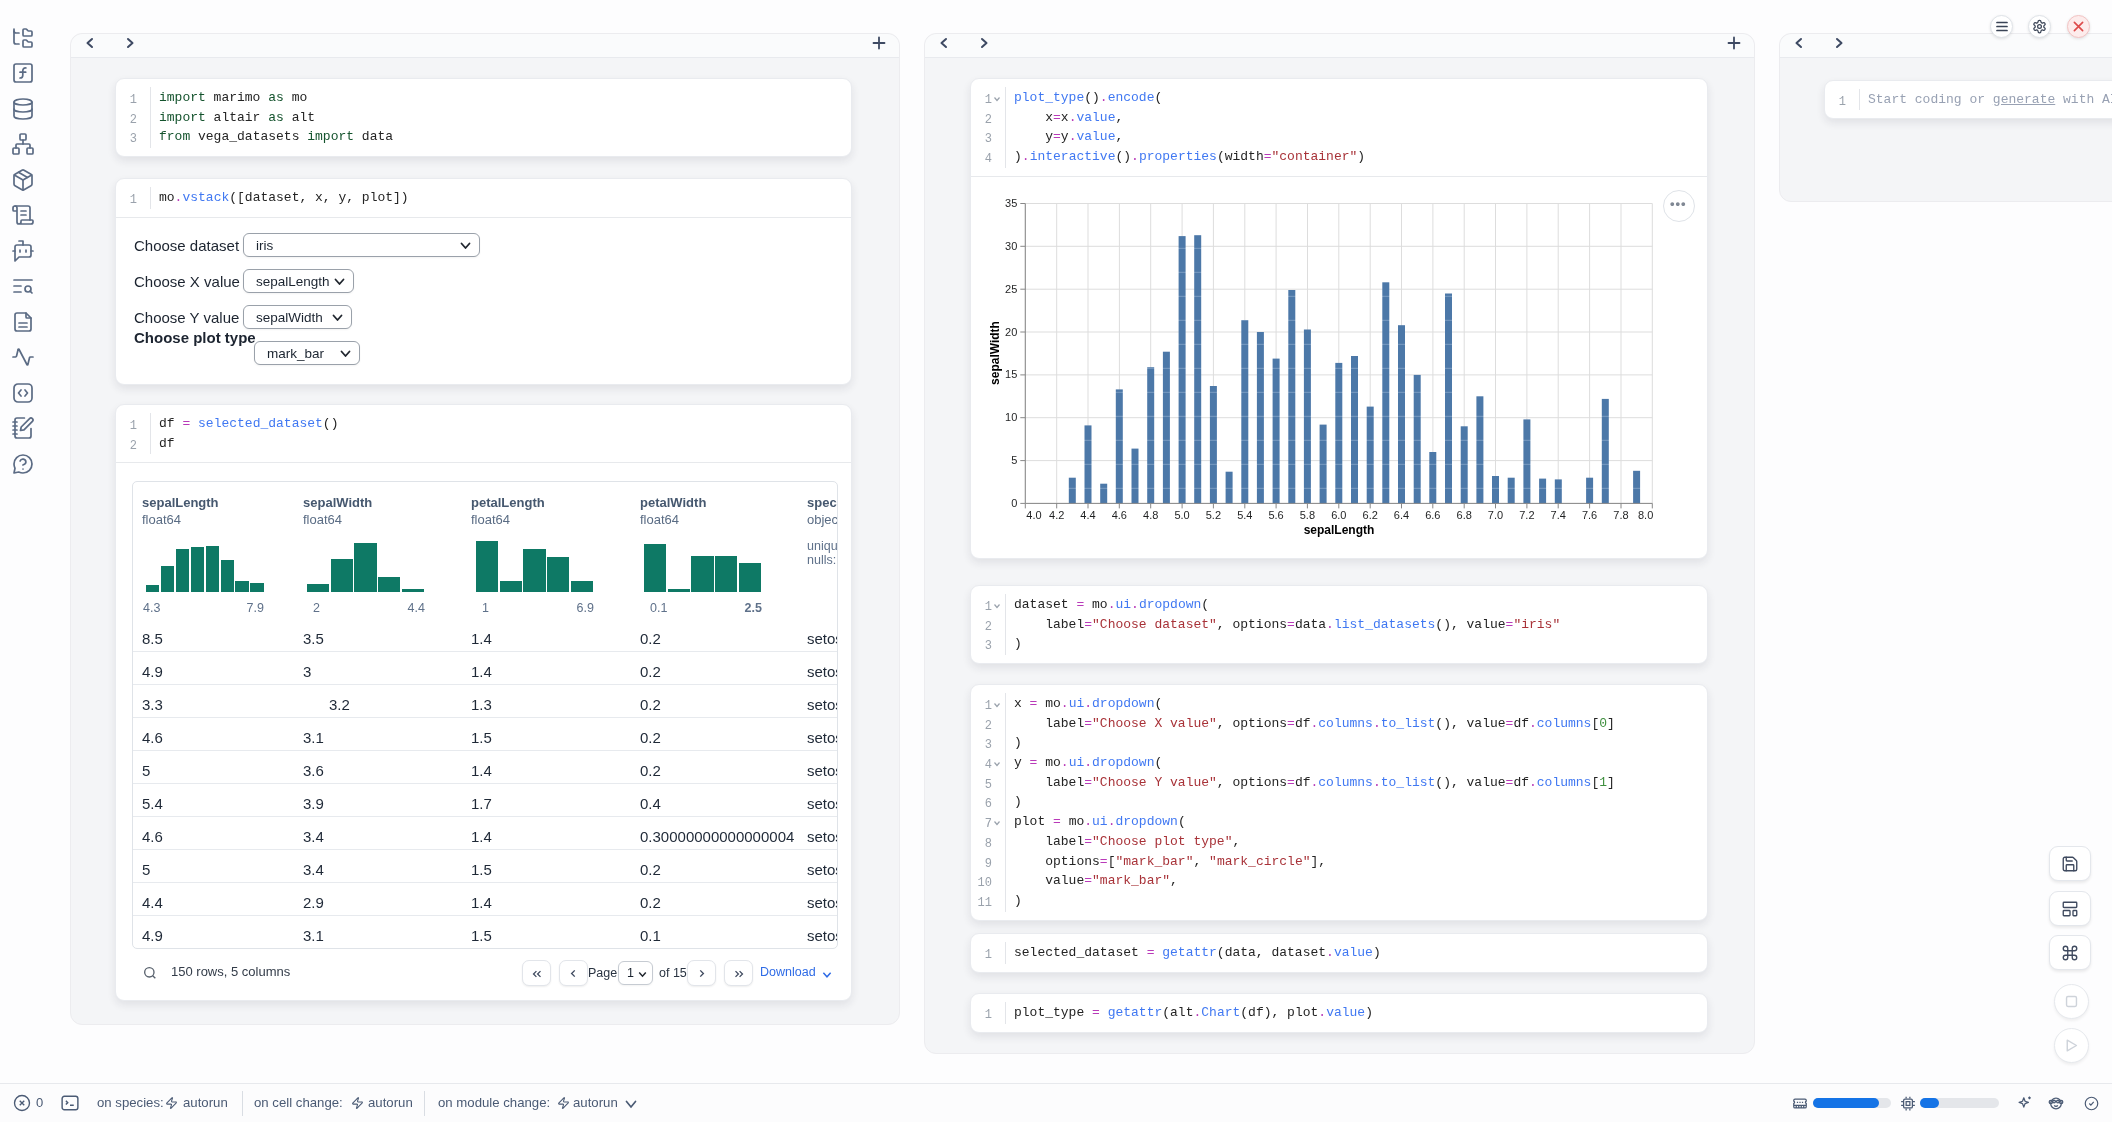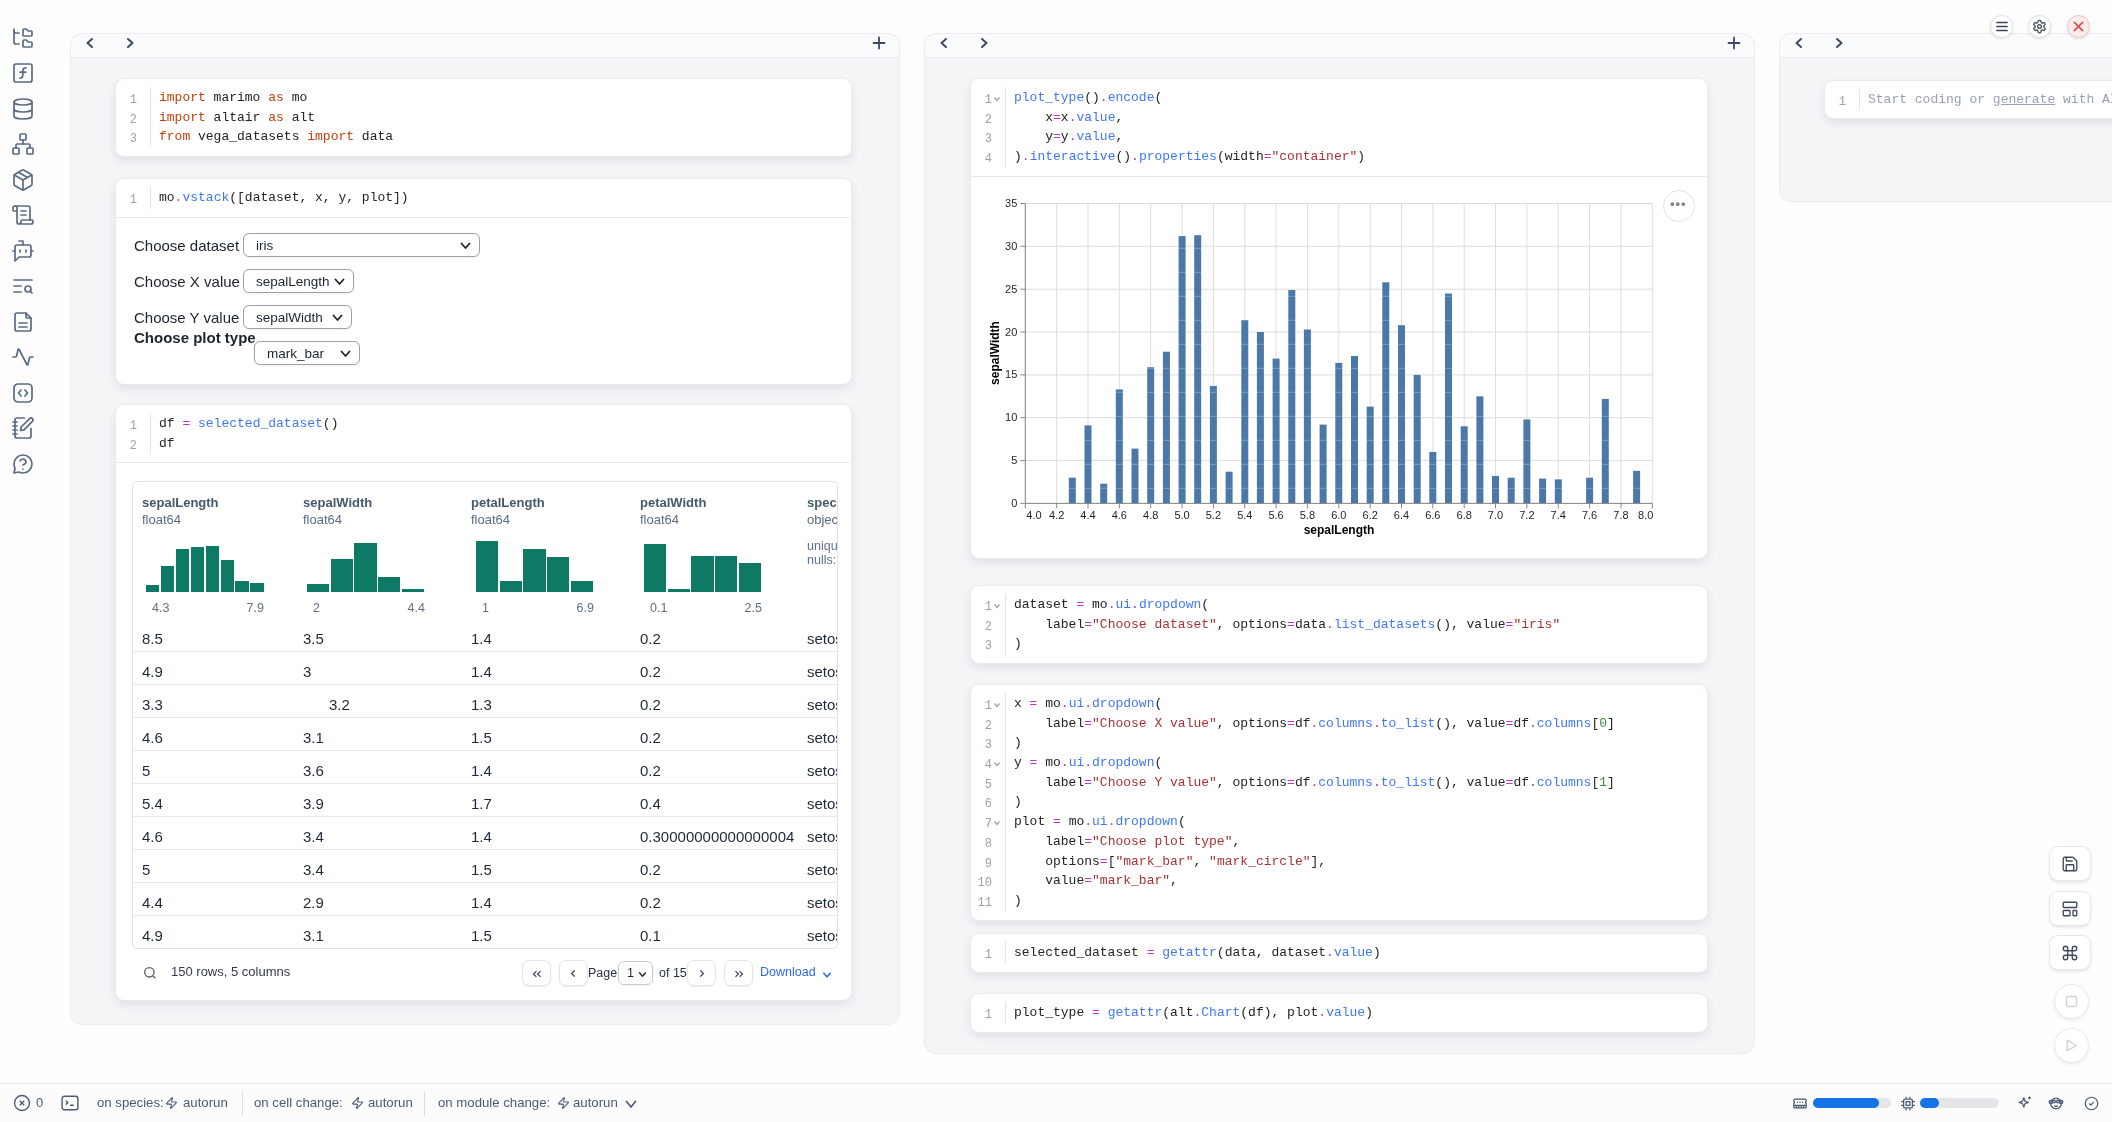--- a/index.html
+++ b/index.html
@@ -12,21 +12,21 @@
   box-shadow:0 4px 8px rgba(30,36,50,0.09); }
 .codewrap { position:relative; padding:9px 0 9px 0; }
 .gutter { position:absolute; left:0; top:9px; width:30px; }
 .lnrow { height:19.7px; line-height:19.7px; text-align:right; }
 .lnnum { color:#9aa2ac; font:12px "Liberation Mono", monospace; }
 .lnfold { display:inline-block; width:8px; margin-left:1px; }
 .gutsep { position:absolute; left:34px; top:8px; bottom:8px; width:1px; background:#e3e5e9; }
 .src { position:absolute; left:43px; top:9px; font:13px/19.7px "Liberation Mono", monospace;
   color:#242424; white-space:pre; }
 .cl { height:19.7px; }
-.kw { color:#c2410c; } .op { color:#b93ab9; } .fn { color:#4078f2; }
+.kw { color:#14532d; } .op { color:#b93ab9; } .fn { color:#4078f2; }
 .st { color:#a83238; } .nu { color:#3f8f3f; }
 .divider { height:1px; background:#e7e9ec; }
 .icn { position:absolute; }
 .lbl { position:absolute; font-size:15px; color:#1c2430; white-space:nowrap; }
 .sel { position:absolute; background:#fff; border:1px solid #9aa1aa; border-radius:6px;
   box-shadow:0 1px 2px rgba(0,0,0,.05); font-size:13.5px; color:#1b2430; }
 .sel span { position:absolute; left:12px; top:4px; white-space:nowrap; }
 .caret { position:absolute; right:8px; top:8px; }
 .pgbtn { position:absolute; width:29px; height:26px; background:#fff; border:1px solid #e2e5ea;
   border-radius:7px; box-shadow:0 1px 2px rgba(0,0,0,.07); text-align:center; }
@@ -243,28 +243,28 @@
         <div class="hbar" style="left:343.0px;top:59px;width:22.2px;height:51px;"></div>
         <div class="hbar" style="left:366.7px;top:99px;width:22.2px;height:11px;"></div>
         <div class="hbar" style="left:390.4px;top:67px;width:22.2px;height:43px;"></div>
         <div class="hbar" style="left:414.1px;top:75px;width:22.2px;height:35px;"></div>
         <div class="hbar" style="left:437.8px;top:99px;width:22.2px;height:11px;"></div>
         <div class="hbar" style="left:511.0px;top:62px;width:22.2px;height:48px;"></div>
         <div class="hbar" style="left:534.7px;top:107px;width:22.2px;height:3px;"></div>
         <div class="hbar" style="left:558.4px;top:74px;width:22.2px;height:36px;"></div>
         <div class="hbar" style="left:582.1px;top:74px;width:22.2px;height:36px;"></div>
         <div class="hbar" style="left:605.8px;top:81px;width:22.2px;height:29px;"></div>
-        <div class="tminmax" style="left:19px;top:119px;">4.3</div>
+        <div class="tminmax" style="left:10px;top:119px;">4.3</div>
         <div class="tminmax" style="left:13px;top:119px;width:118px;text-align:right;">7.9</div>
         <div class="tminmax" style="left:180px;top:119px;">2</div>
         <div class="tminmax" style="left:174px;top:119px;width:118px;text-align:right;">4.4</div>
         <div class="tminmax" style="left:349px;top:119px;">1</div>
         <div class="tminmax" style="left:343px;top:119px;width:118px;text-align:right;">6.9</div>
         <div class="tminmax" style="left:517px;top:119px;">0.1</div>
-        <div class="tminmax" style="left:511px;top:119px;width:118px;text-align:right;">2.5</div>
+        <div class="tminmax" style="left:511px;top:119px;width:118px;text-align:right;font-weight:bold;">2.5</div>
         <div class="tminmax" style="left:674px;top:57px;">unique</div>
         <div class="tminmax" style="left:674px;top:71px;">nulls:</div>
         <div class="tval" style="left:9px;top:148px;">8.5</div>
         <div class="tval" style="left:170px;top:148px;">3.5</div>
         <div class="tval" style="left:338px;top:148px;">1.4</div>
         <div class="tval" style="left:507px;top:148px;">0.2</div>
         <div class="tval" style="left:674px;top:148px;">setos</div>
         <div class="rowsep" style="top:169px;"></div>
         <div class="tval" style="left:9px;top:181px;">4.9</div>
         <div class="tval" style="left:170px;top:181px;">3</div>

